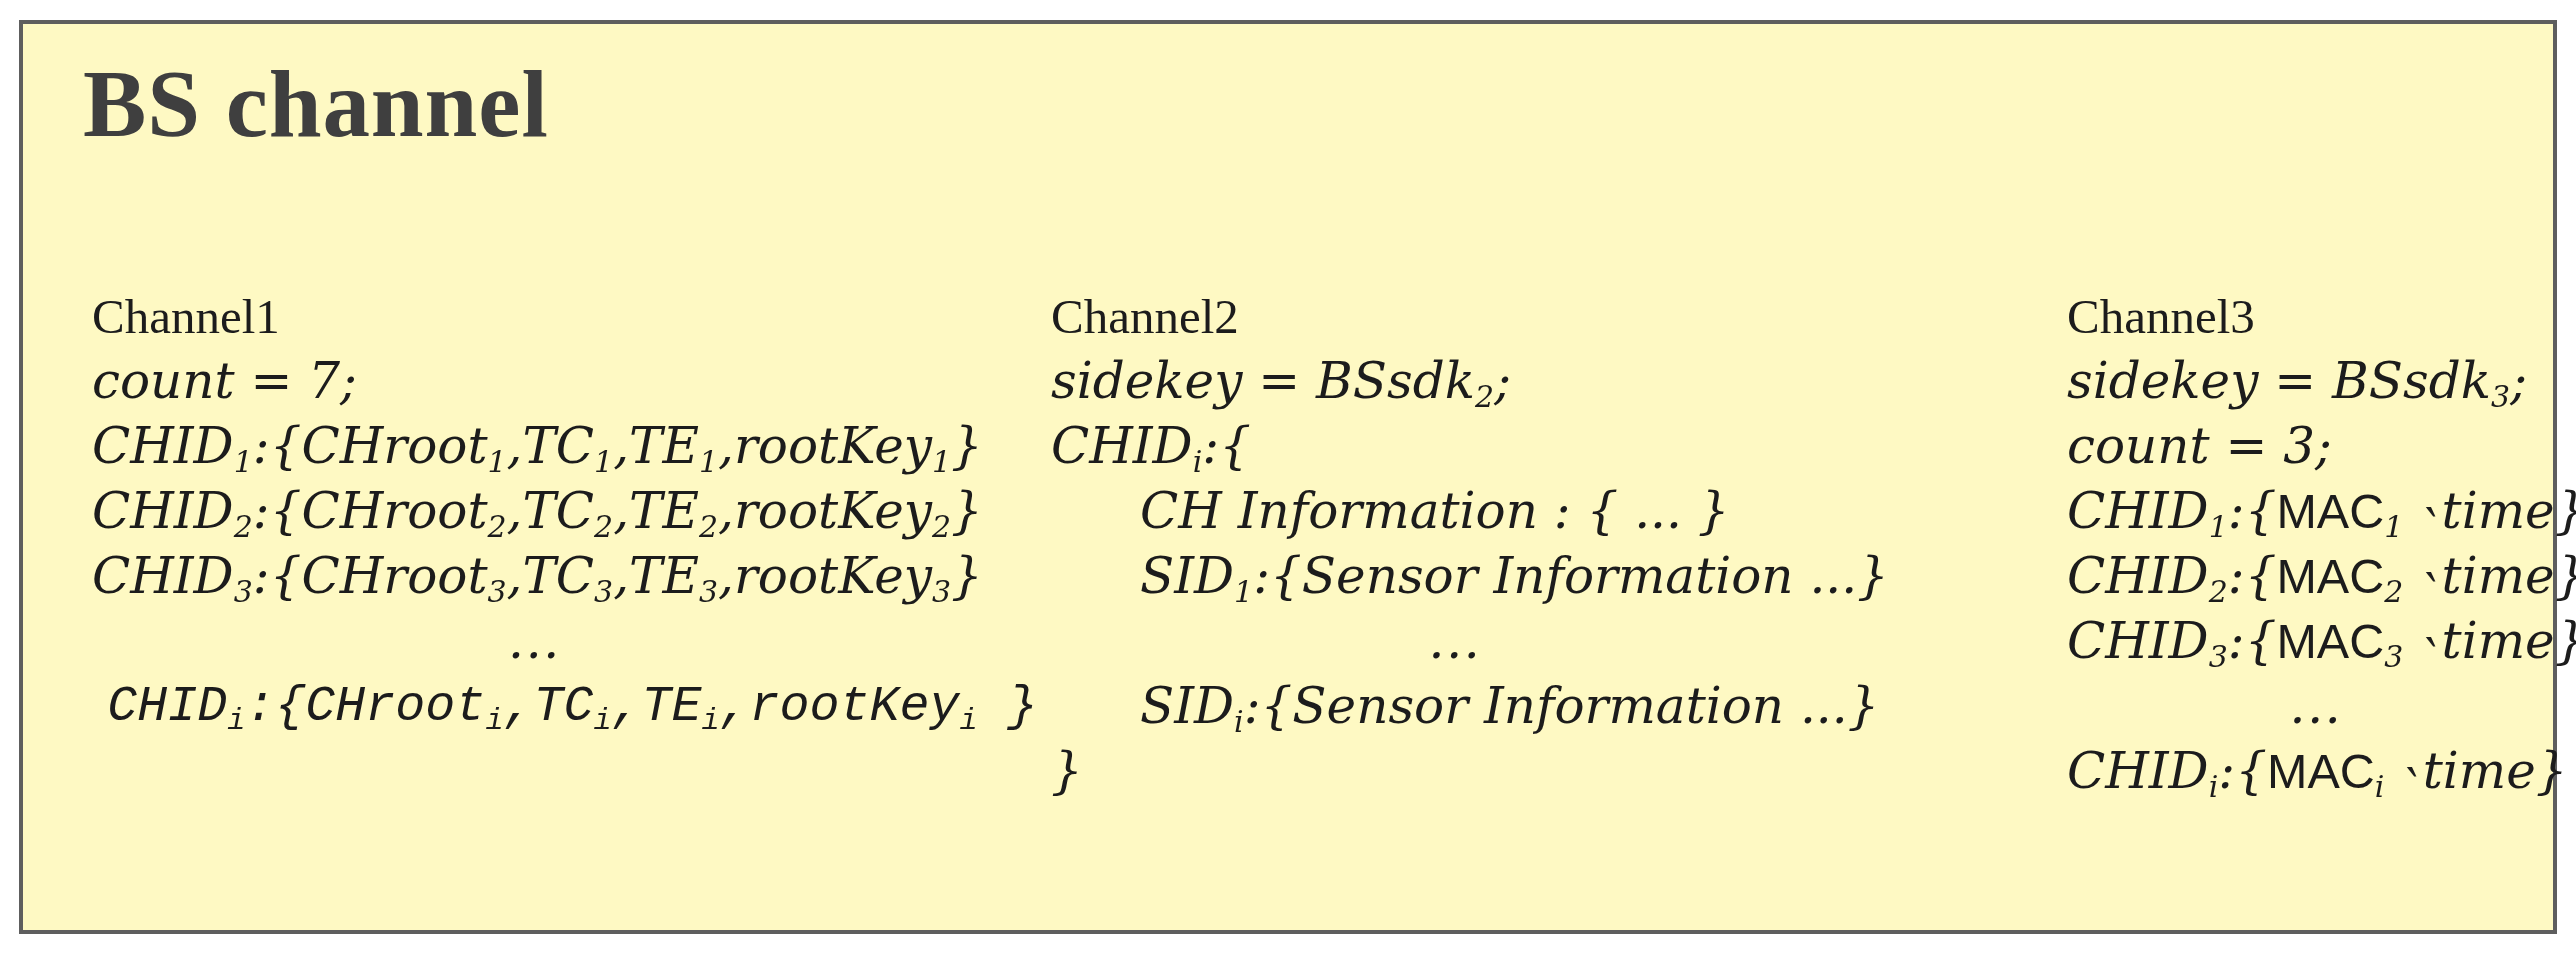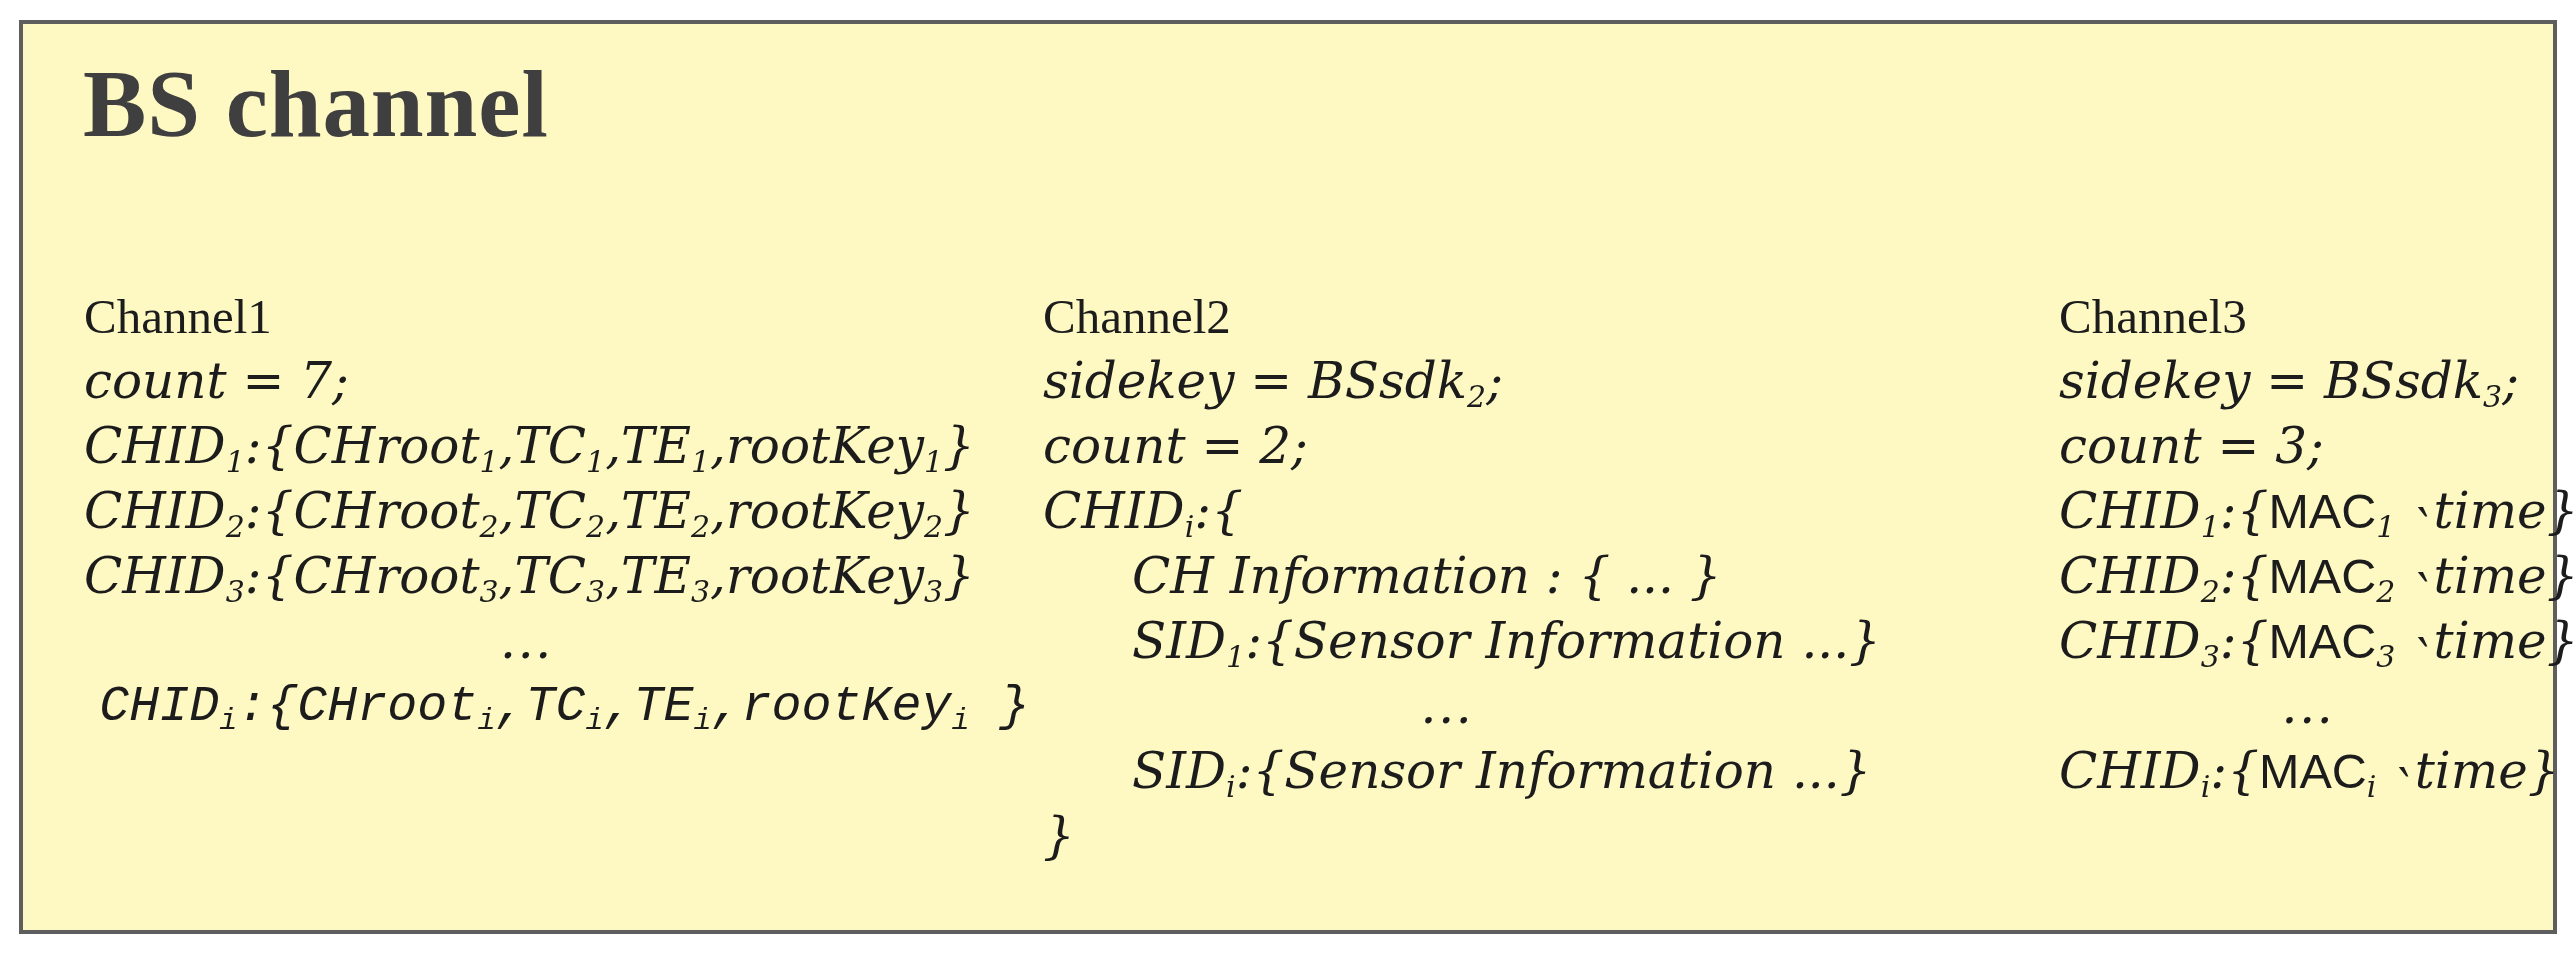--- a/index.html
+++ b/index.html
@@ -33,21 +33,21 @@
     font-weight: bold;
     font-style: normal;
     font-size: 95px;
     line-height: 1.15;
     color: var(--title, #3f3f3f);
     letter-spacing: 0.9px;
     white-space: nowrap;
   }
   .columns {
     position: absolute;
-    left: 0;
+    left: 8px;
     top: 0;
     width: 100%;
     height: 100%;
     border-radius: 22px;
   }
   .channel-col {
     position: absolute;
     top: 260px;
   }
   .col-0 { left: 61px;   width: 885px; }
@@ -103,21 +103,20 @@
         <div class="formula-line indent-0"><span>count = 7;</span></div>
         <div class="formula-line indent-0"><span>CHID</span><sub>1</sub><span>:{CHroot</span><sub>1</sub><span>,TC</span><sub>1</sub><span>,TE</span><sub>1</sub><span>,rootKey</span><sub>1</sub><span>}</span></div>
         <div class="formula-line indent-0"><span>CHID</span><sub>2</sub><span>:{CHroot</span><sub>2</sub><span>,TC</span><sub>2</sub><span>,TE</span><sub>2</sub><span>,rootKey</span><sub>2</sub><span>}</span></div>
         <div class="formula-line indent-0"><span>CHID</span><sub>3</sub><span>:{CHroot</span><sub>3</sub><span>,TC</span><sub>3</sub><span>,TE</span><sub>3</sub><span>,rootKey</span><sub>3</sub><span>}</span></div>
         <div class="formula-line indent-0 center"><span>...</span></div>
         <div class="formula-line indent-1"><span>CHID</span><sub>i</sub><span>:{CHroot</span><sub>i</sub><span>,TC</span><sub>i</sub><span>,TE</span><sub>i</sub><span>,rootKey</span><sub>i</sub><span> }</span></div>
       </div>
       <div class="channel-col col-1">
         <div class="channel-label">Channel2</div>
         <div class="formula-line indent-0"><span>sidekey = BSsdk</span><sub>2</sub><span>;</span></div>
-        <div class="formula-line indent-0"><span>count = 2;</span></div>
         <div class="formula-line indent-0"><span>CHID</span><sub>i</sub><span>:{</span></div>
         <div class="formula-line indent-2"><span>CH Information : { ... }</span></div>
         <div class="formula-line indent-2"><span>SID</span><sub>1</sub><span>:{Sensor Information ...}</span></div>
         <div class="formula-line indent-0 center"><span>...</span></div>
         <div class="formula-line indent-2"><span>SID</span><sub>i</sub><span>:{Sensor Information ...}</span></div>
         <div class="formula-line indent-0"><span>}</span></div>
       </div>
       <div class="channel-col col-2">
         <div class="channel-label">Channel3</div>
         <div class="formula-line indent-0"><span>sidekey = BSsdk</span><sub>3</sub><span>;</span></div>

